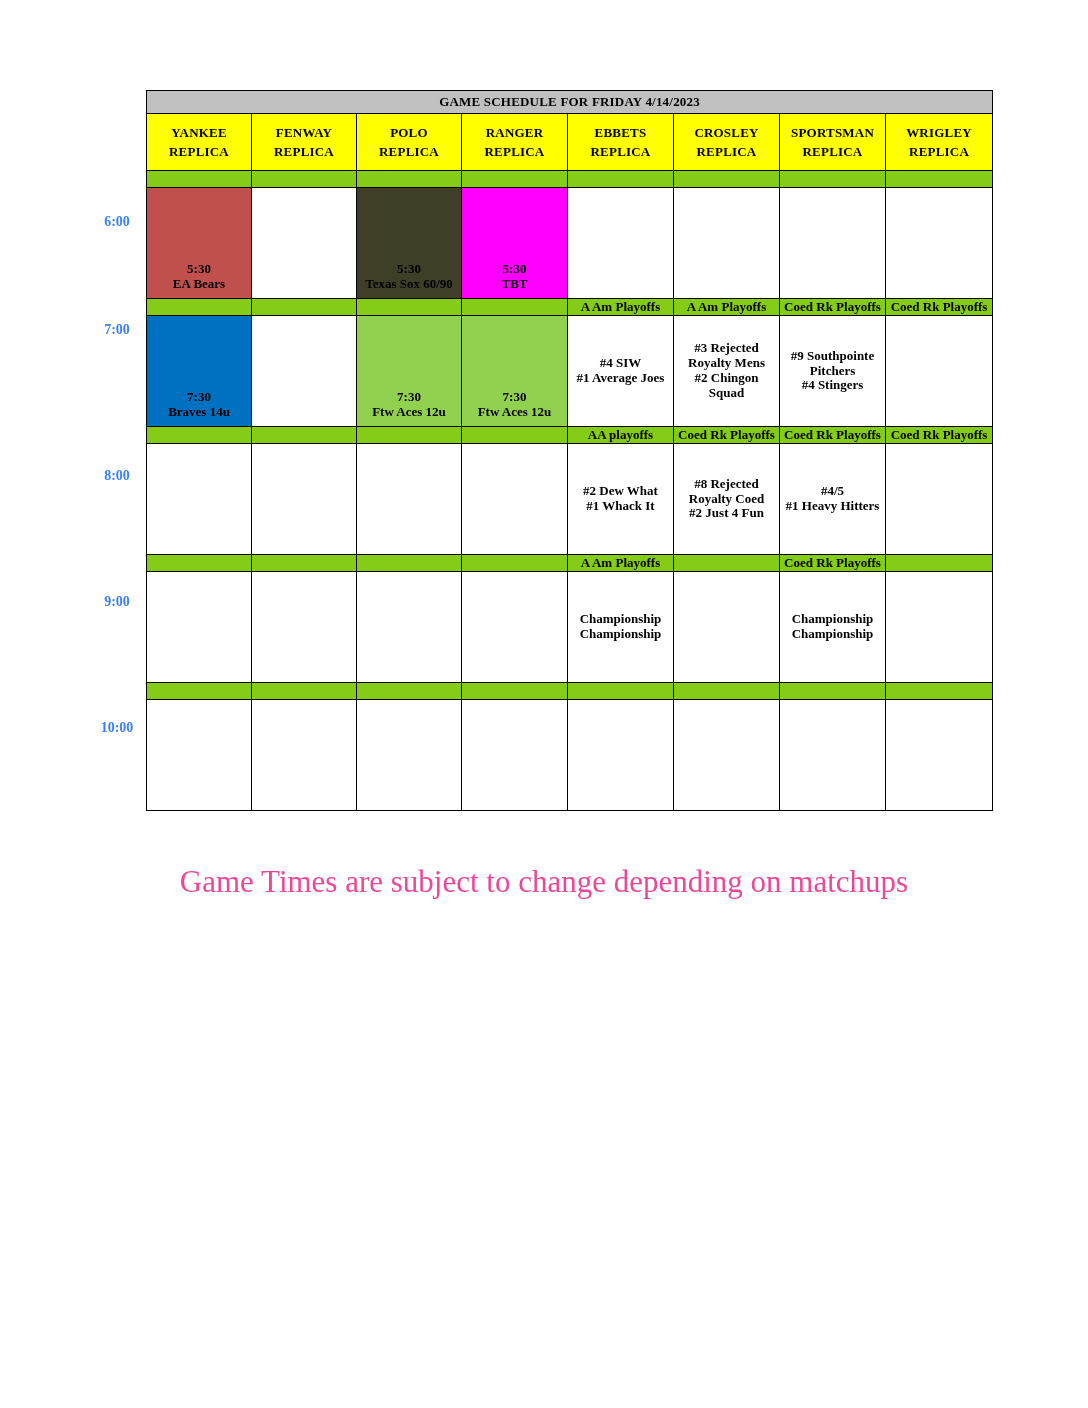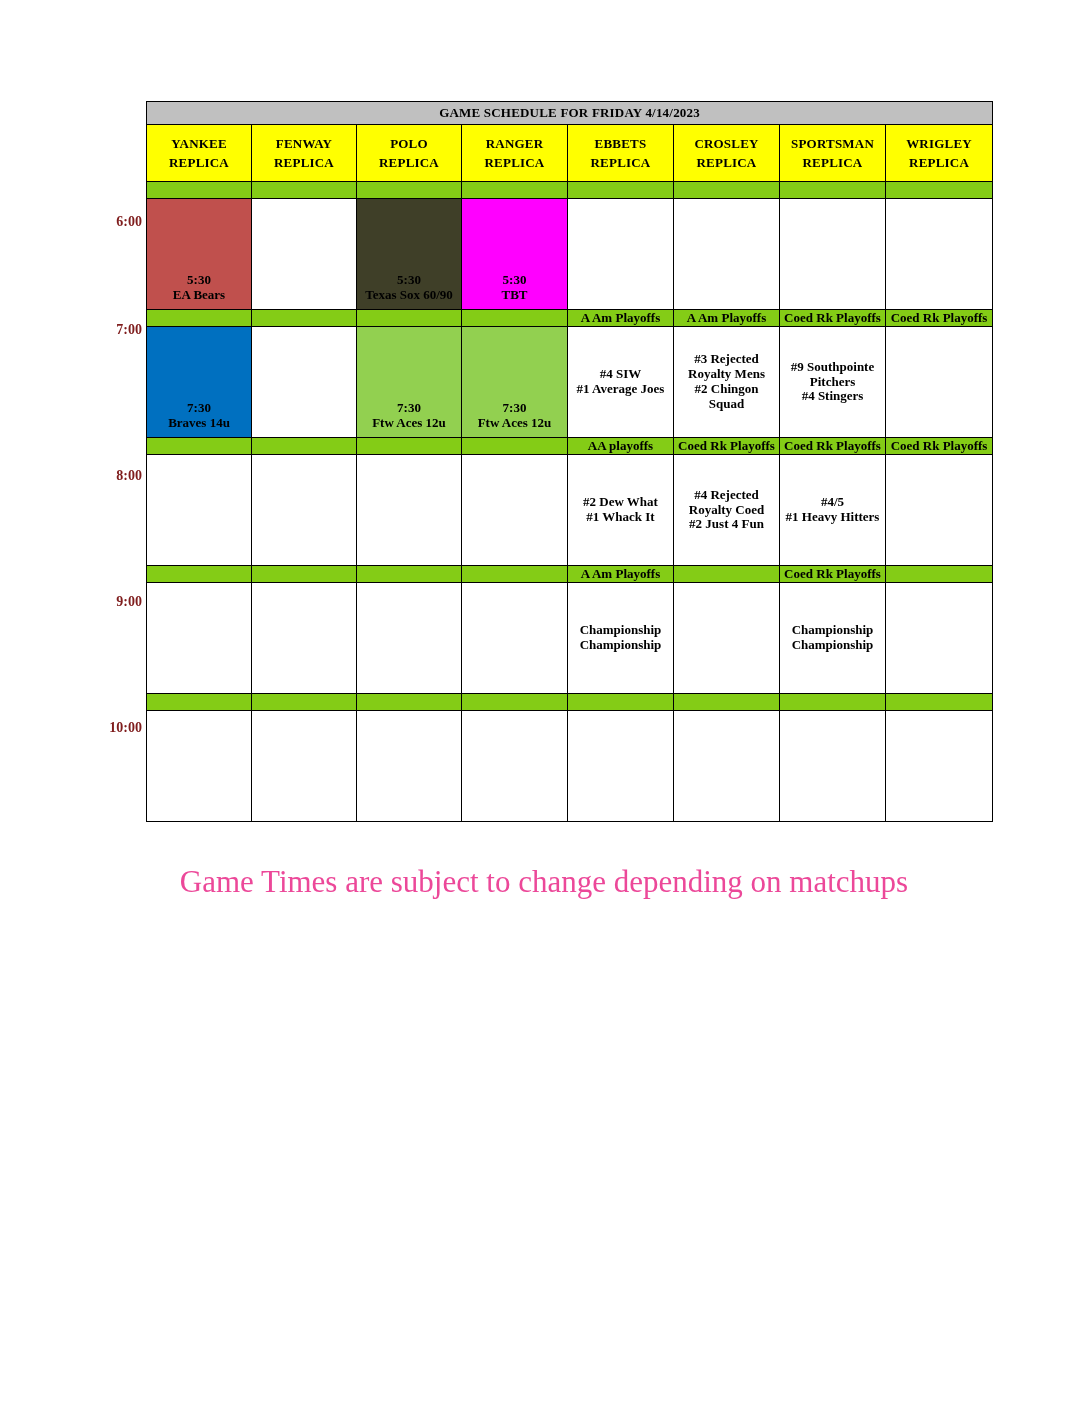--- a/index.html
+++ b/index.html
@@ -28,21 +28,20 @@
     left: 146px;
     top: 90px;
     width: 846px;
   }
 
   table.schedule {
     border-collapse: collapse;
     table-layout: fixed;
     width: 846px;
     font-family: "Liberation Serif", serif;
-    margin-top: 11px;
   }
 
   table.schedule td {
     border: 1px solid #000000;
     padding: 0;
     vertical-align: middle;
     text-align: center;
     font-size: 13px;
     font-weight: bold;
     color: #000000;
@@ -124,25 +123,25 @@
     padding-right: 6px;
     font-size: 13px;
     font-weight: bold;
   }
 
   
   .time-label {
     position: absolute;
     left: 92px;
     width: 50px;
-    text-align: right;
+    text-align: center;
     font-size: 14px;
     font-weight: bold;
     font-family: "Liberation Serif", serif;
-    color: #7f1d1d;
+    color: #3b82f6;
   }
 
   .notice {
     position: absolute;
     left: 0;
     top: 864px;
     width: 1088px;
     text-align: center;
     color: #ec4899;
     font-size: 31px;
@@ -383,21 +382,21 @@
           </div>
         </td>
         <td class="slot bg-white">
           <div class="inner centered">
             <span class="top-line">#2 Dew What</span>
             <span class="bot-line">#1 Whack It</span>
           </div>
         </td>
         <td class="slot bg-white">
           <div class="inner centered">
-            <span class="top-line">#4 Rejected Royalty Coed</span>
+            <span class="top-line">#8 Rejected Royalty Coed</span>
             <span class="bot-line">#2 Just 4 Fun</span>
           </div>
         </td>
         <td class="slot bg-white">
           <div class="inner centered">
             <span class="top-line">#4/5</span>
             <span class="bot-line">#1 Heavy Hitters</span>
           </div>
         </td>
         <td class="slot bg-white">

